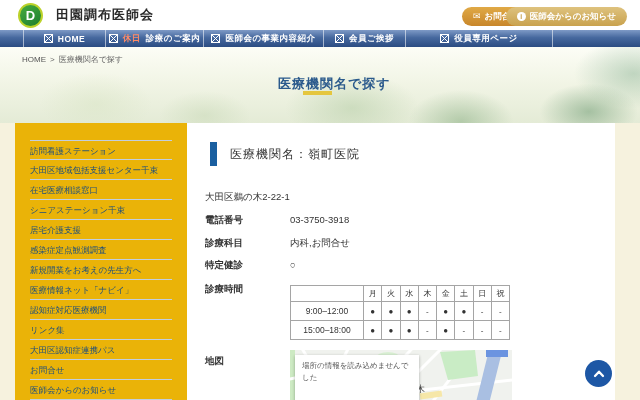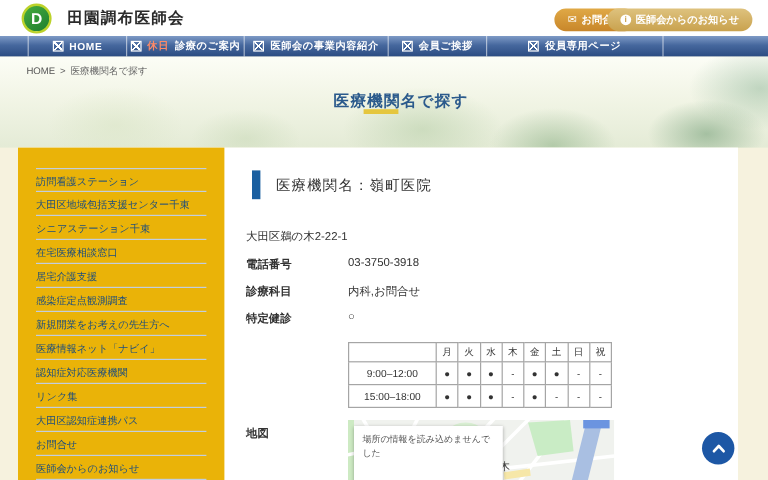--- a/index.html
+++ b/index.html
@@ -137,22 +137,22 @@
     </div>
     <div class="hero-title">医療機関名で探す</div>
     <div class="hero-underline"></div>
   </div>
 
   <div class="content">
 
     <div class="sidebar">
       <div class="side-item">訪問看護ステーション</div>
       <div class="side-item">大田区地域包括支援センター千束</div>
+      <div class="side-item">在宅医療相談窓口</div>
       <div class="side-item">シニアステーション千束</div>
-      <div class="side-item">在宅医療相談窓口</div>
       <div class="side-item">居宅介護支援</div>
       <div class="side-item">感染症定点観測調査</div>
       <div class="side-item">新規開業をお考えの先生方へ</div>
       <div class="side-item">医療情報ネット「ナビイ」</div>
       <div class="side-item">認知症対応医療機関</div>
       <div class="side-item">リンク集</div>
       <div class="side-item">大田区認知症連携パス</div>
       <div class="side-item">お問合せ</div>
       <div class="side-item">医師会からのお知らせ</div>
     </div>
@@ -172,20 +172,23 @@
       </div>
       <div class="frow r3">
         <div class="flabel">診療科目</div>
         <div>内科,お問合せ</div>
       </div>
       <div class="frow r4">
         <div class="flabel">特定健診</div>
         <div>○</div>
       </div>
 
+      <div class="frow r5">
+        <div class="flabel">診療時間</div>
+      </div>
       <table class="hours">
         <tbody>
             <tr class="hd">
           <td class="tcol"></td>
           <td class="dcol">月</td>
           <td class="dcol">火</td>
           <td class="dcol">水</td>
           <td class="dcol">木</td>
           <td class="dcol">金</td>
           <td class="dcol">土</td>

